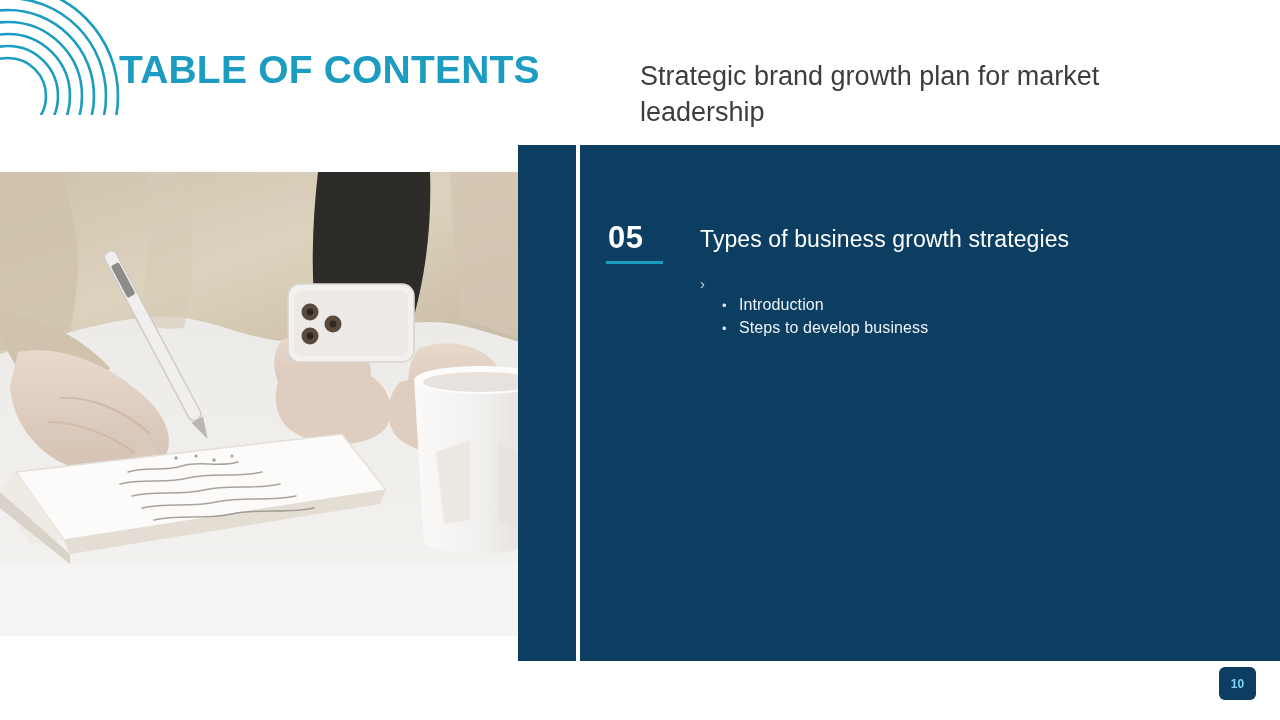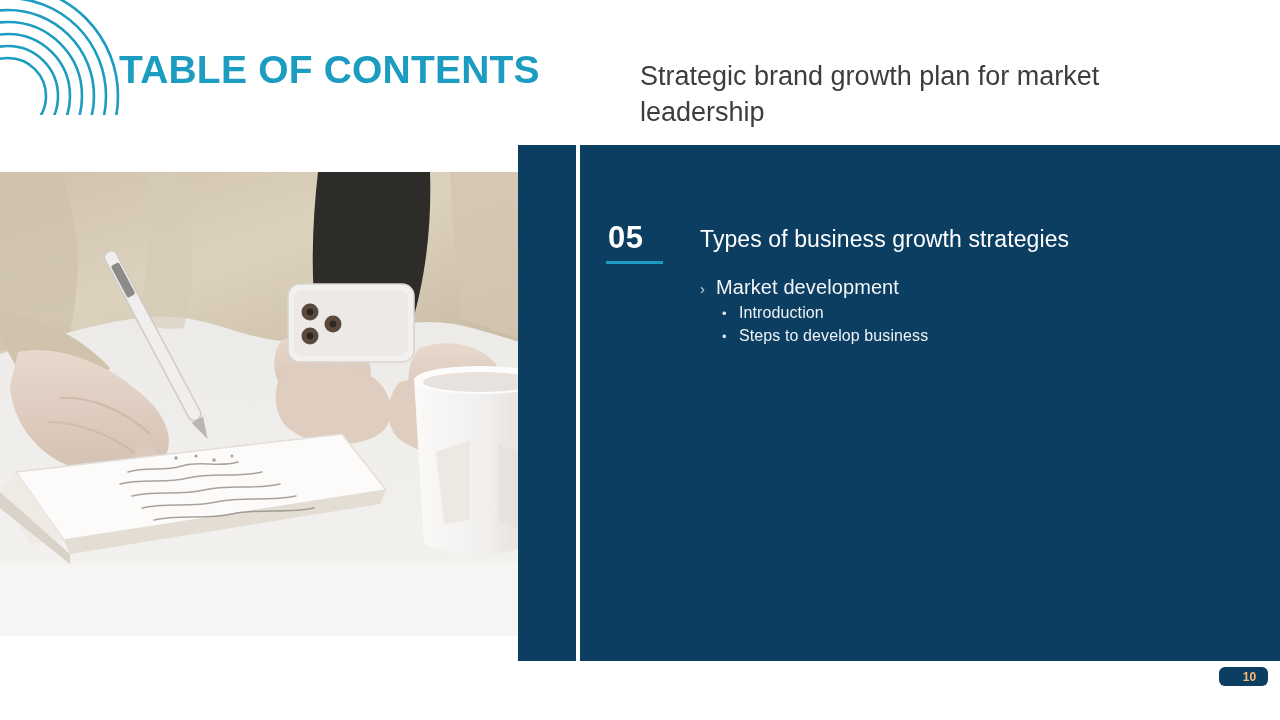--- a/index.html
+++ b/index.html
@@ -157,30 +157,29 @@
     color: #eef3f7;
     letter-spacing: 0.1px;
   }
 
   
   .page-badge {
     position: absolute;
     left: 1219px;
     top: 667px;
     width: 37px;
-    height: 19px;
+    height: 33px;
     border-radius: 6px;
     background: #0c3e62;
-    color: #fdba74;
+    color: #7dd3fc;
     font-size: 12px;
     font-weight: bold;
     display: flex;
     align-items: center;
     justify-content: center;
-    padding-left: 12px;
   }
 </style>
 </head>
 <body>
 
 <div class="arc-logo">
   <svg width="130" height="115" viewBox="0 0 130 115" fill="none">
     <g stroke="#1b9cc0" fill="none" stroke-width="2.6">
       <circle cx="8" cy="96" r="38"></circle>
       <circle cx="8" cy="96" r="50"></circle>
@@ -289,21 +288,20 @@
 <div class="panel-main"></div>
 
 <div class="section-number">05</div>
 <div class="section-number-rule"></div>
 <div class="section-title">Types of business growth strategies</div>
 
 <div class="topic-list">
   <div class="topic-item">
     <div class="topic-row">
       <span class="topic-chevron">›</span>
-      <span class="topic-label">Market development</span>
     </div>
     <ul class="subtopics">
       <li class="subtopic-row">
         <span class="subtopic-dot">•</span>
         <span class="subtopic-label">Introduction</span>
       </li>
       <li class="subtopic-row">
         <span class="subtopic-dot">•</span>
         <span class="subtopic-label">Steps to develop business</span>
       </li>

